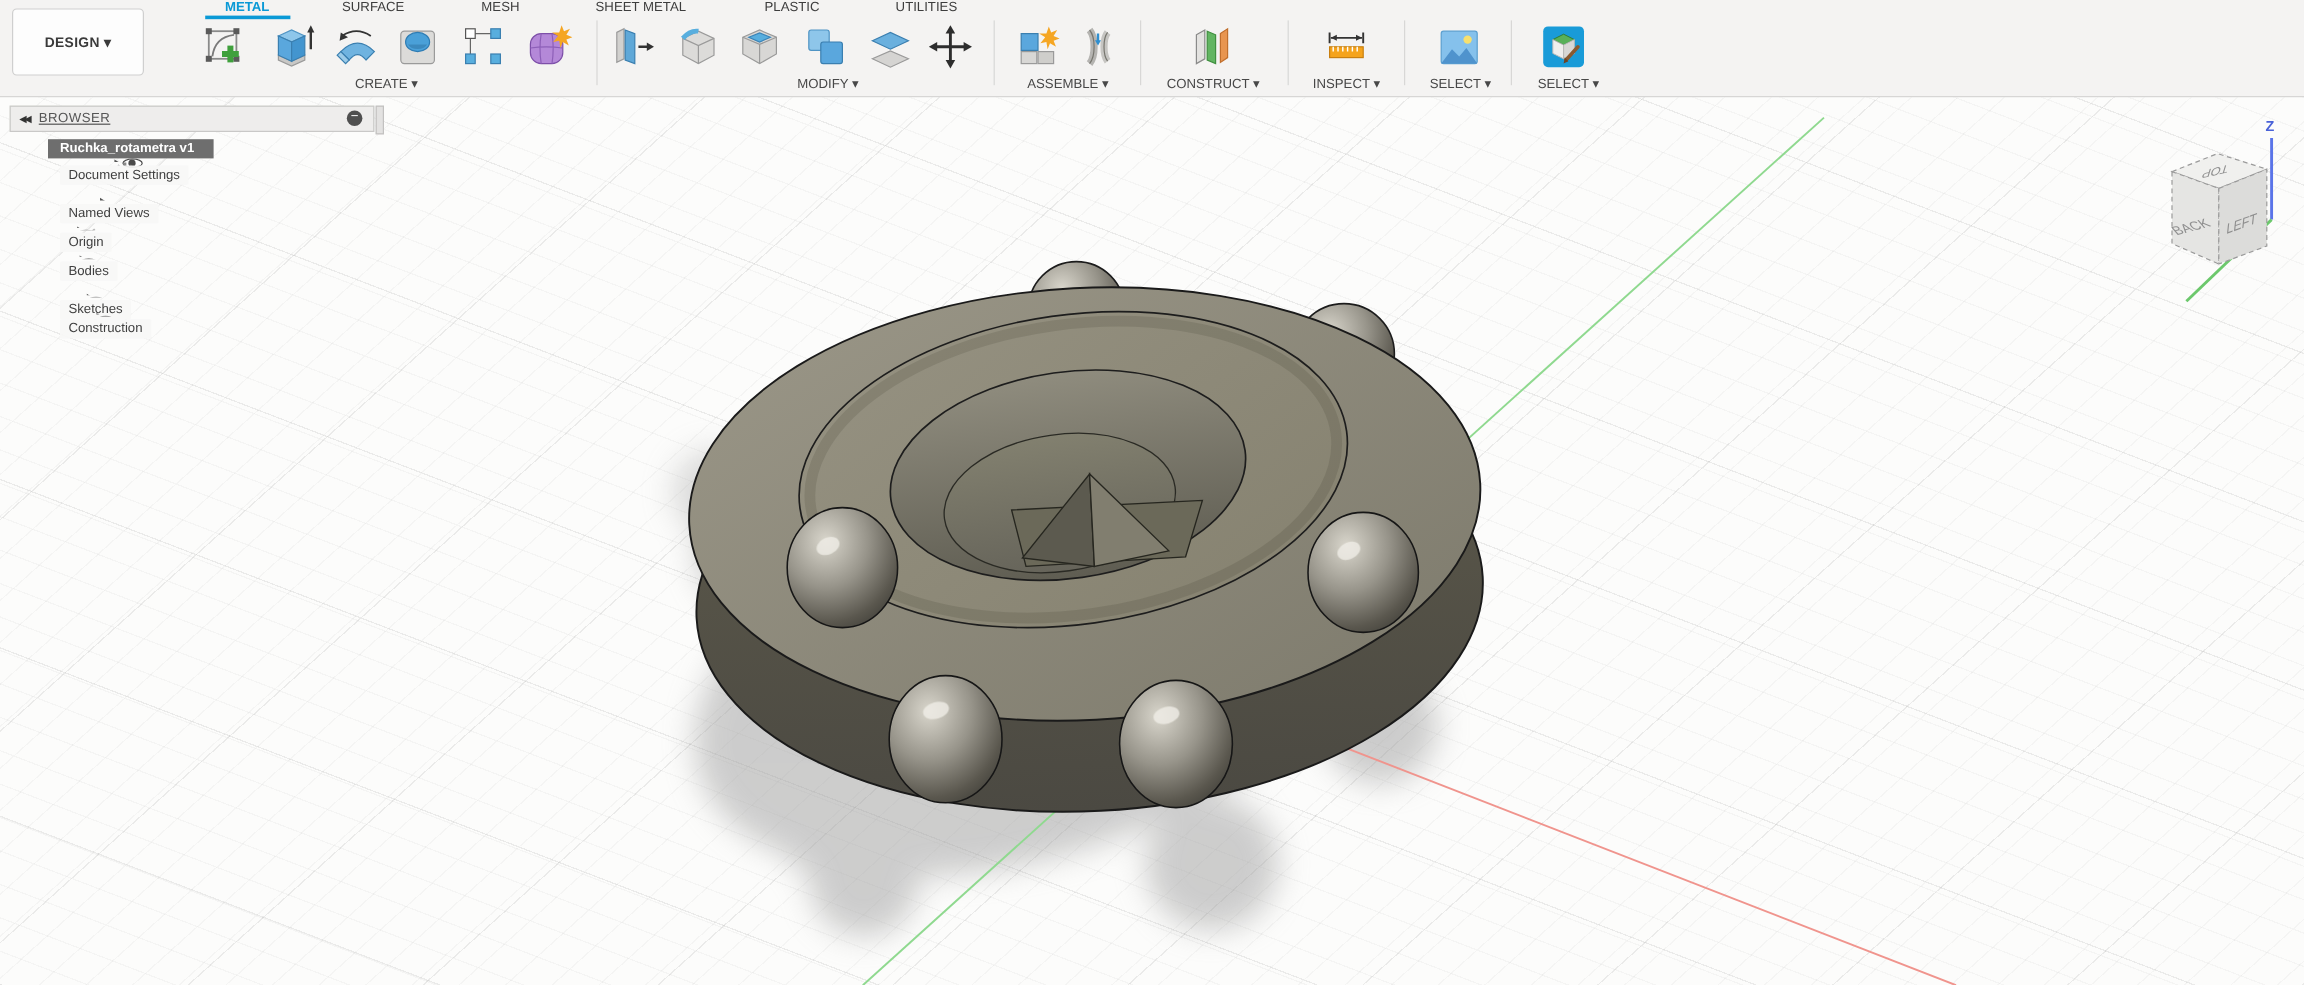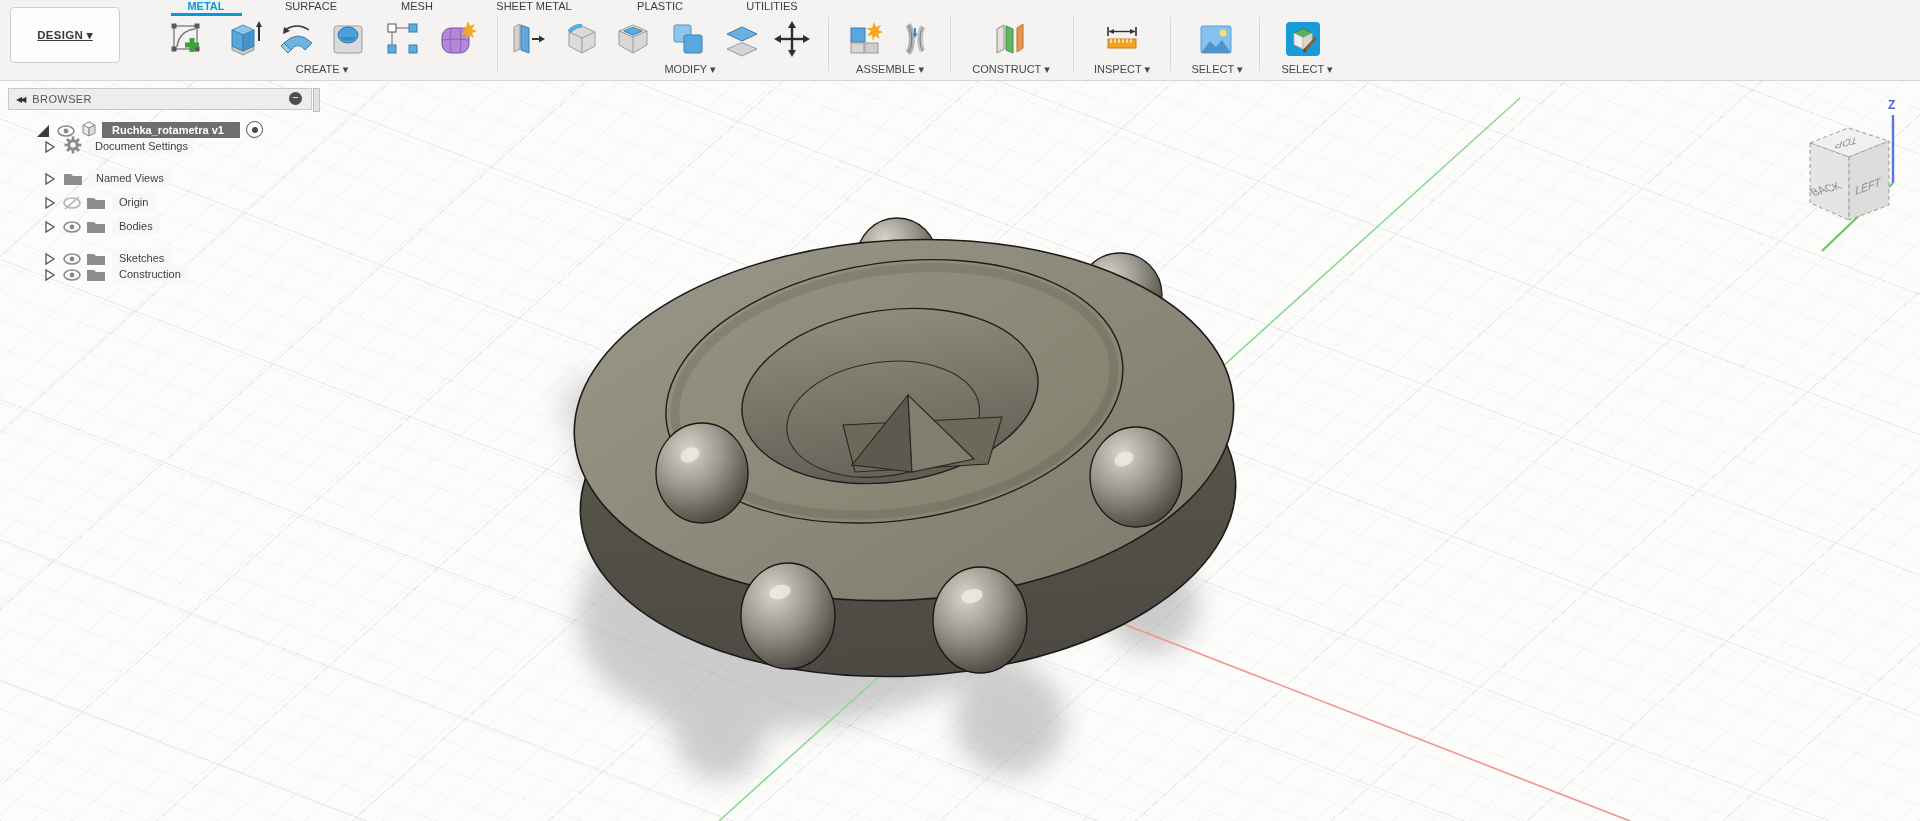--- a/index.html
+++ b/index.html
@@ -3,21 +3,21 @@
 <meta charset="utf-8">
 <style>
   html,body{margin:0;padding:0;width:1920px;height:821px;overflow:hidden;
     font-family:"Liberation Sans",sans-serif;background:#fff;}
   
   #toolbar{position:absolute;left:0;top:0;width:1920px;height:80px;
     background:#f4f3f2;border-bottom:1px solid #d7d6d5;z-index:30;}
   .design-btn{position:absolute;left:10px;top:7px;width:108px;height:54px;
     background:#fdfdfd;border:1px solid #cfcfcf;border-radius:4px;
     display:flex;align-items:center;justify-content:center;
-    font-size:11.5px;font-weight:700;color:#3a3a3a;letter-spacing:.3px;cursor:pointer;text-decoration:underline;}
+    font-size:11.5px;font-weight:700;color:#3a3a3a;letter-spacing:.3px;cursor:pointer;}
   .tab{position:absolute;top:0;height:13px;transform:translateX(-50%);
     font-size:11px;color:#3d3d3d;white-space:nowrap;line-height:13px;cursor:pointer;}
   .tab.active{color:#0a99d6;font-weight:700;}
   .tab-underline{position:absolute;left:171px;top:13px;width:71px;height:3px;background:#0a99d6;}
   .grp-label{position:absolute;top:63px;transform:translateX(-50%);
     font-size:11px;color:#474747;white-space:nowrap;cursor:pointer;}
   .tb-sep{position:absolute;top:17px;width:1px;height:54px;background:#d8d7d6;}
   .ticon{position:absolute;top:19px;width:40px;height:40px;cursor:pointer;}
   
   #viewport{position:absolute;left:0;top:80px;width:1920px;height:741px;
@@ -26,26 +26,26 @@
       repeating-linear-gradient(21deg,  rgba(80,80,80,0.10) 0 1px, transparent 1px 131px),
       repeating-linear-gradient(138deg, rgba(80,80,80,0.10) 0 1px, transparent 1px 131px),
       repeating-linear-gradient(21deg,  rgba(80,80,80,0.045) 0 1px, transparent 1px 26px),
       repeating-linear-gradient(138deg, rgba(80,80,80,0.045) 0 1px, transparent 1px 26px);}
   #scene{position:absolute;left:0;top:0;width:1920px;height:741px;}
   
   #browser{position:absolute;left:8px;top:8px;width:312px;z-index:20;font-size:11px;color:#3f3f3f;}
   .br-header{position:relative;width:302px;height:20px;background:#eeedec;
     border:1px solid #c9c8c7;display:flex;align-items:center;}
   .br-collapse{font-size:8px;color:#333;letter-spacing:-2px;margin:0 8px 0 7px;cursor:pointer;}
-  .br-title{font-size:11px;color:#555;letter-spacing:.4px;}
+  .br-title{font-size:11px;color:#555;letter-spacing:.4px;text-decoration:underline;}
   .br-minus{position:absolute;right:9px;top:3px;width:13px;height:13px;border-radius:50%;
     background:#4f4f4f;color:#fff;font-size:11px;line-height:11px;text-align:center;cursor:pointer;}
   .br-handle{position:absolute;left:305px;top:0;width:5px;height:22px;background:#e3e2e1;
     border:1px solid #c2c1c0;cursor:ew-resize;}
-  .tree-row{position:absolute;height:22px;display:flex;align-items:flex-end;white-space:nowrap;cursor:pointer;}
+  .tree-row{position:absolute;height:22px;display:flex;align-items:center;white-space:nowrap;cursor:pointer;flex-direction:column;}
   .tw{display:inline-block;}
   .pill{background:rgba(247,247,246,.92);padding:2px 7px;border-radius:1px;}
   .root-label{background:#6e6e6e;color:#fff;font-weight:700;padding:2px 10px;min-width:118px;}
   .radio{width:15px;height:15px;border:1.5px solid #4a4a4a;border-radius:50%;background:#fff;
     margin-left:6px;display:flex;align-items:center;justify-content:center;}
   .radio i{width:6px;height:6px;border-radius:50%;background:#4a4a4a;}
   
   #viewcube{position:absolute;left:1798px;top:15px;width:118px;height:170px;z-index:15;cursor:pointer;}
 </style>
 </head>

